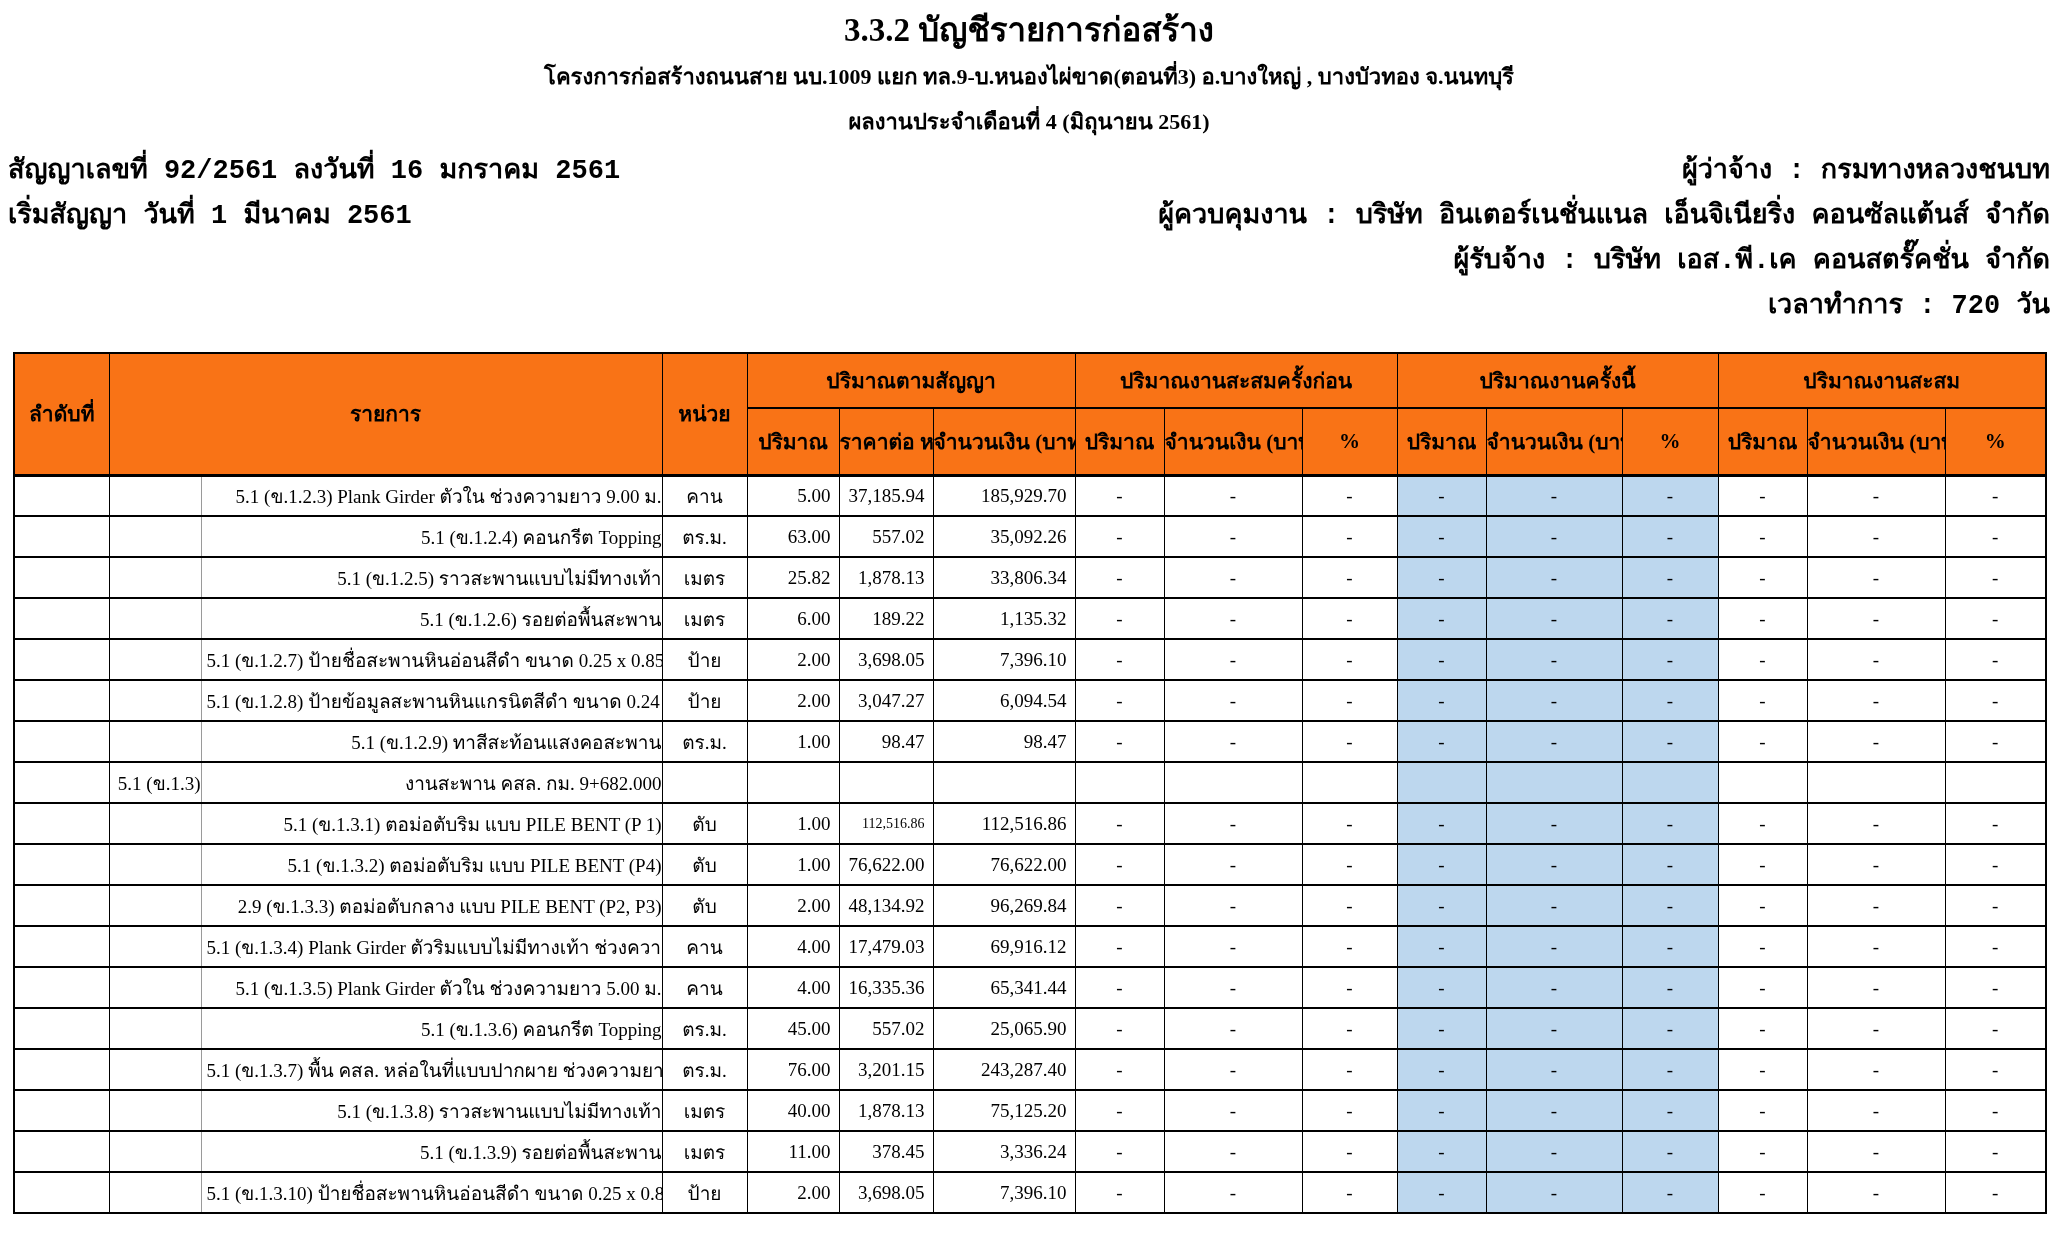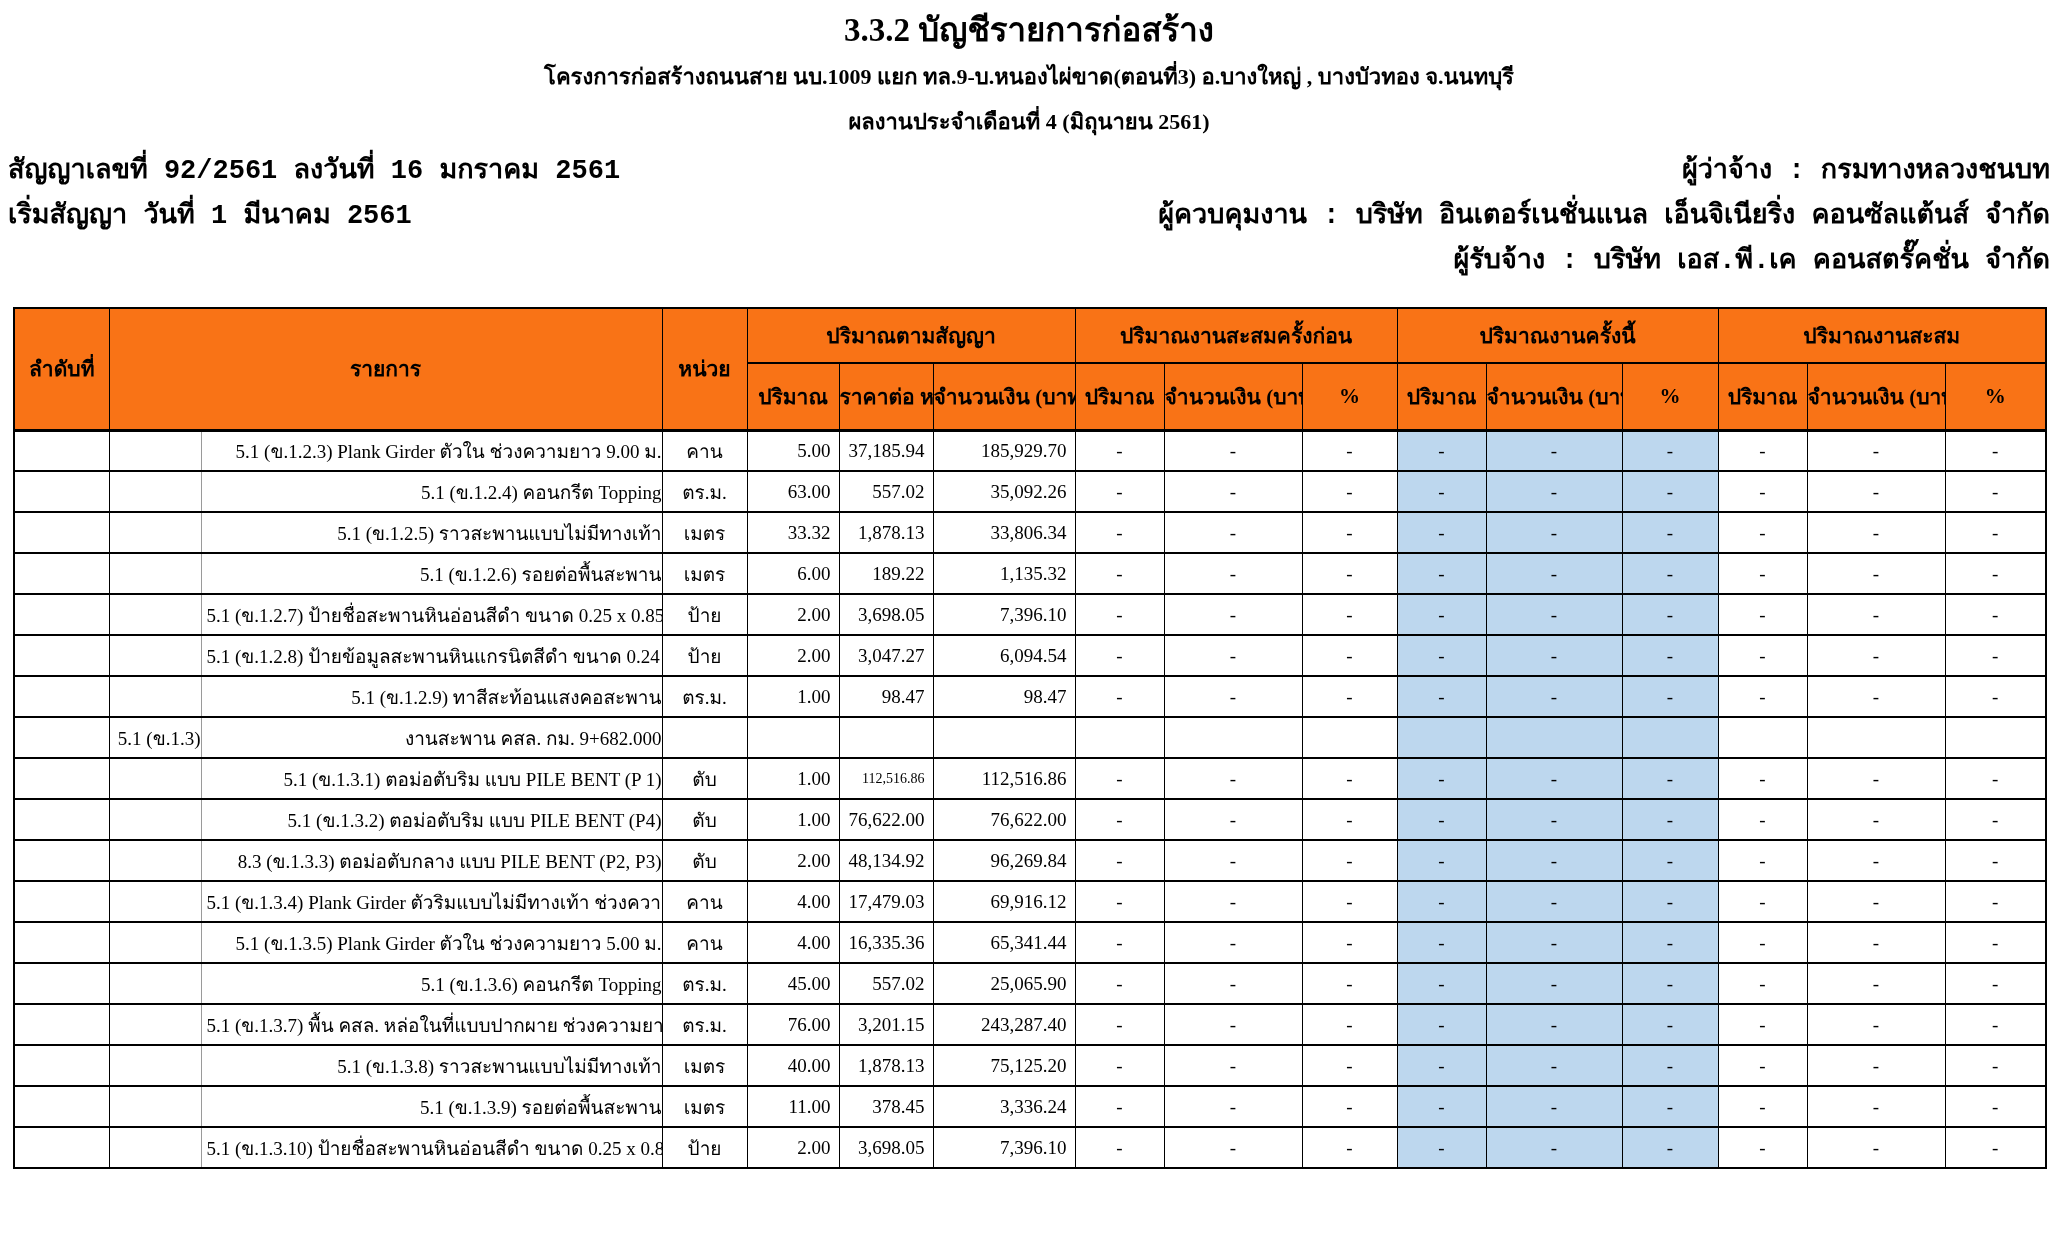--- a/index.html
+++ b/index.html
@@ -69,20 +69,21 @@
 
   <div class="info">
     <div class="info-col info-left">
       <div class="info-line">สัญญาเลขที่ 92/2561 ลงวันที่ 16 มกราคม 2561</div>
       <div class="info-line">เริ่มสัญญา  วันที่ 1 มีนาคม 2561</div>
     </div>
     <div class="info-col info-right">
       <div class="info-line">ผู้ว่าจ้าง : กรมทางหลวงชนบท</div>
       <div class="info-line">ผู้ควบคุมงาน : บริษัท อินเตอร์เนชั่นแนล เอ็นจิเนียริ่ง คอนซัลแต้นส์ จำกัด</div>
       <div class="info-line">ผู้รับจ้าง : บริษัท เอส.พี.เค คอนสตรั๊คชั่น จำกัด</div>
+      <div class="info-line">เวลาทำการ : 720 วัน</div>
     </div>
   </div>
 
   <table class="report">
     <colgroup>
       <col style="width:95px">
         <col style="width:92px">
         <col style="width:461px">
         <col style="width:85px">
       <col style="width:92px">
@@ -159,21 +160,21 @@
           <td class="dash-cell blue">-</td>
           <td class="dash-cell">-</td>
           <td class="dash-cell">-</td>
           <td class="dash-cell">-</td>
         </tr>
         <tr>
           <td></td>
           <td class="code-cell"></td>
           <td class="item-cell fs-lg">5.1 (ข.1.2.5)  ราวสะพานแบบไม่มีทางเท้า</td>
           <td class="unit-cell">เมตร</td>
-          <td class="num-cell">33.32</td>
+          <td class="num-cell">25.82</td>
           <td class="num-cell">1,878.13</td>
           <td class="num-cell">33,806.34</td>
           <td class="dash-cell">-</td>
           <td class="dash-cell">-</td>
           <td class="dash-cell">-</td>
           <td class="dash-cell blue">-</td>
           <td class="dash-cell blue">-</td>
           <td class="dash-cell blue">-</td>
           <td class="dash-cell">-</td>
           <td class="dash-cell">-</td>
@@ -301,21 +302,21 @@
           <td class="dash-cell blue">-</td>
           <td class="dash-cell blue">-</td>
           <td class="dash-cell blue">-</td>
           <td class="dash-cell">-</td>
           <td class="dash-cell">-</td>
           <td class="dash-cell">-</td>
         </tr>
         <tr>
           <td></td>
           <td class="code-cell"></td>
-          <td class="item-cell fs-md">8.3 (ข.1.3.3)  ตอม่อตับกลาง แบบ PILE BENT (P2, P3)</td>
+          <td class="item-cell fs-md">2.9 (ข.1.3.3)  ตอม่อตับกลาง แบบ PILE BENT (P2, P3)</td>
           <td class="unit-cell">ตับ</td>
           <td class="num-cell">2.00</td>
           <td class="num-cell">48,134.92</td>
           <td class="num-cell">96,269.84</td>
           <td class="dash-cell">-</td>
           <td class="dash-cell">-</td>
           <td class="dash-cell">-</td>
           <td class="dash-cell blue">-</td>
           <td class="dash-cell blue">-</td>
           <td class="dash-cell blue">-</td>

